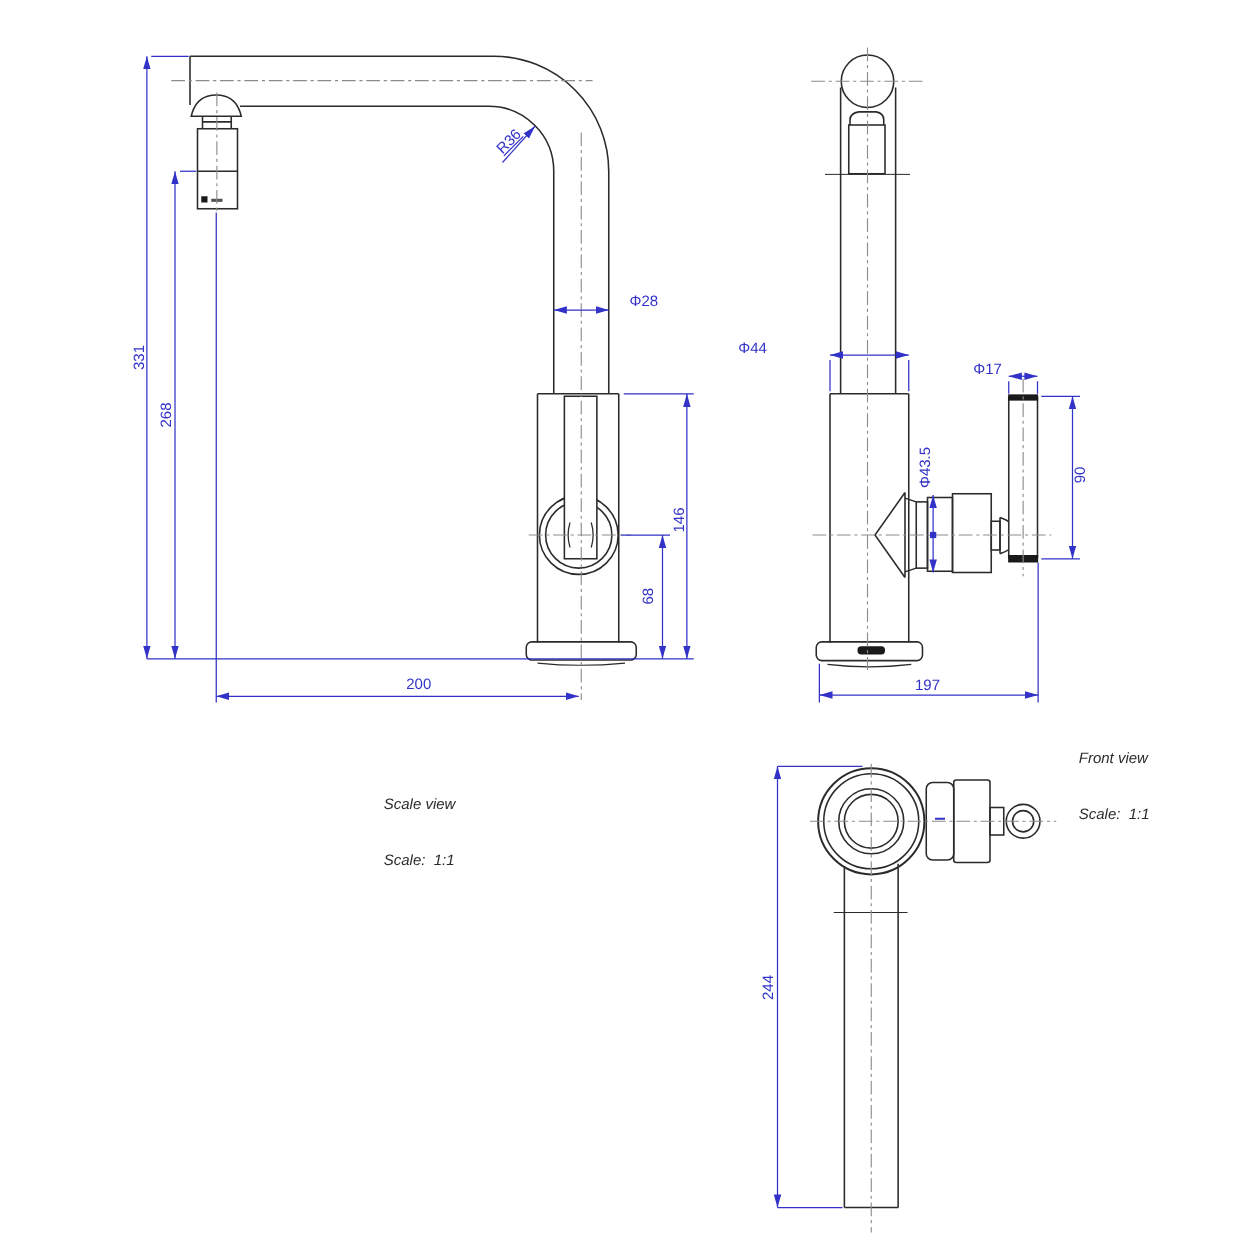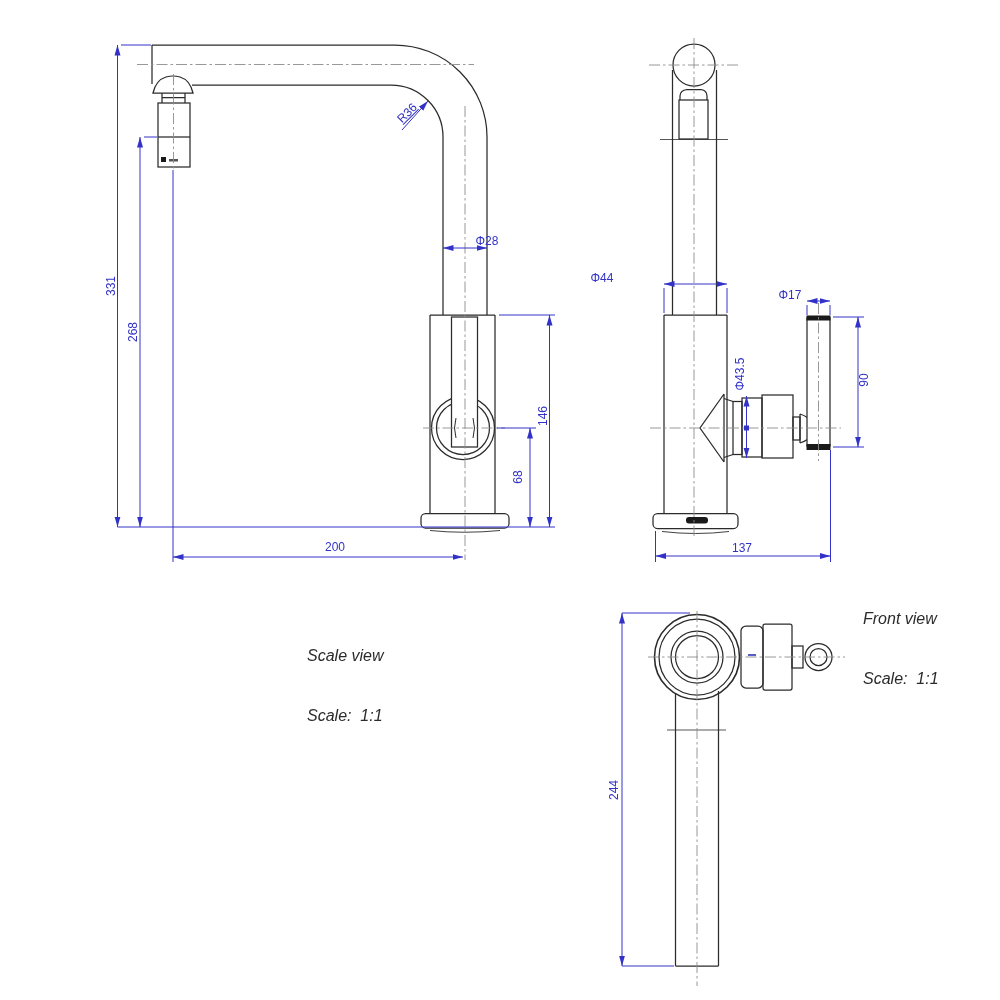--- a/index.html
+++ b/index.html
@@ -3,21 +3,21 @@
 <meta charset="utf-8">
 <style>
   html,body{margin:0;padding:0;background:#ffffff;}
   #canvas{position:relative;width:1000px;height:1000px;background:#ffffff;overflow:hidden;
           font-family:"Liberation Sans", sans-serif;}
   #linework{position:absolute;left:0;top:0;}
   .lbl{position:absolute;font-size:12px;color:#3232c8;white-space:pre;
        transform:translate(-50%,-50%);line-height:1;}
   .lbl.rot{transform:translate(-50%,-50%) rotate(-90deg);}
   .lbl.r45{transform:translate(-50%,-50%) rotate(-45deg);text-decoration:underline;}
-  .viewlabel{position:absolute;font-size:16px;font-style:italic;color:#2b2b2b;
+  .viewlabel{position:absolute;font-size:12px;font-style:italic;color:#2b2b2b;
              line-height:1.25;white-space:pre;}
 </style>
 </head>
 <body>
 
 <div id="canvas">
 
   <svg id="linework" width="1000" height="1000" viewBox="0 0 1000 1000">
     <defs>
       <marker id="arr" markerWidth="12" markerHeight="9" refX="10.5" refY="4" orient="auto-start-reverse" markerUnits="userSpaceOnUse">
@@ -139,30 +139,30 @@
       <path d="M622,613 H690"></path>
       <path d="M622,966 H674"></path>
       <line x1="622" y1="613" x2="622" y2="966" marker-start="url(#arr)" marker-end="url(#arr)"></line>
       <path d="M748,655 H756" stroke-width="1.6"></path>
     </g>
   </svg>
 
   <div class="lbl rot" style="left:111px;top:286px">331</div>
   <div class="lbl rot" style="left:133px;top:332px">268</div>
   <div class="lbl" style="left:335px;top:547px">200</div>
-  <div class="lbl" style="left:487px;top:241px">Φ28</div>
+  <div class="lbl" style="left:515px;top:241px">Φ28</div>
   <div class="lbl r45" style="left:407px;top:113px">R36</div>
   <div class="lbl rot" style="left:543px;top:416px">146</div>
   <div class="lbl rot" style="left:518px;top:477px">68</div>
 
   <div class="lbl" style="left:602px;top:278px">Φ44</div>
   <div class="lbl" style="left:790px;top:295px">Φ17</div>
   <div class="lbl rot" style="left:740px;top:374px">Φ43.5</div>
   <div class="lbl rot" style="left:864px;top:380px">90</div>
-  <div class="lbl" style="left:742px;top:548px">137</div>
+  <div class="lbl" style="left:742px;top:548px">197</div>
 
   <div class="lbl rot" style="left:614px;top:790px">244</div>
 
   <div class="viewlabel" style="left:307px;top:606px">
     <div>Scale view</div>
     <div>Scale:  1:1</div>
   </div>
   <div class="viewlabel" style="left:863px;top:569px">
     <div>Front view</div>
     <div>Scale:  1:1</div>

